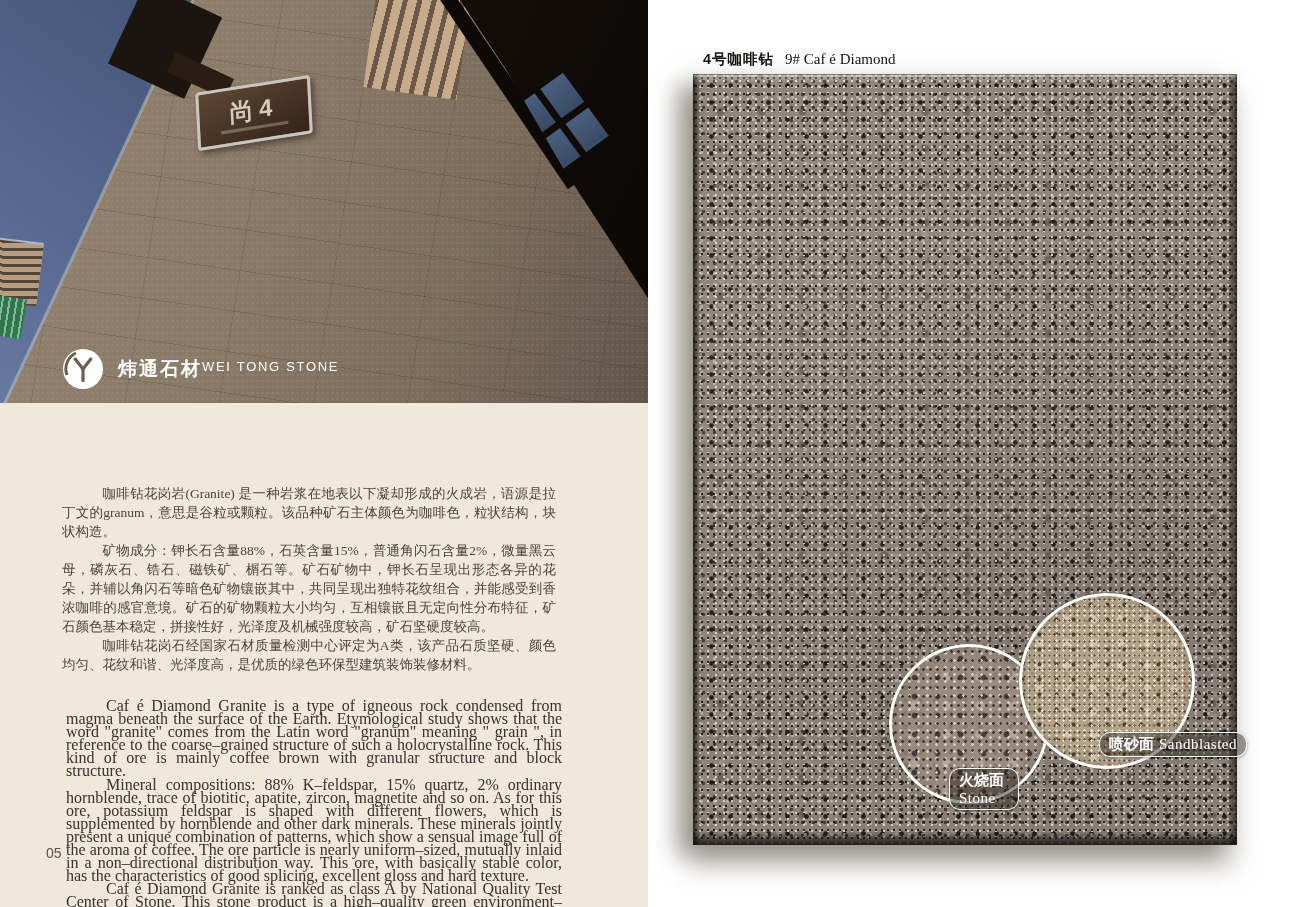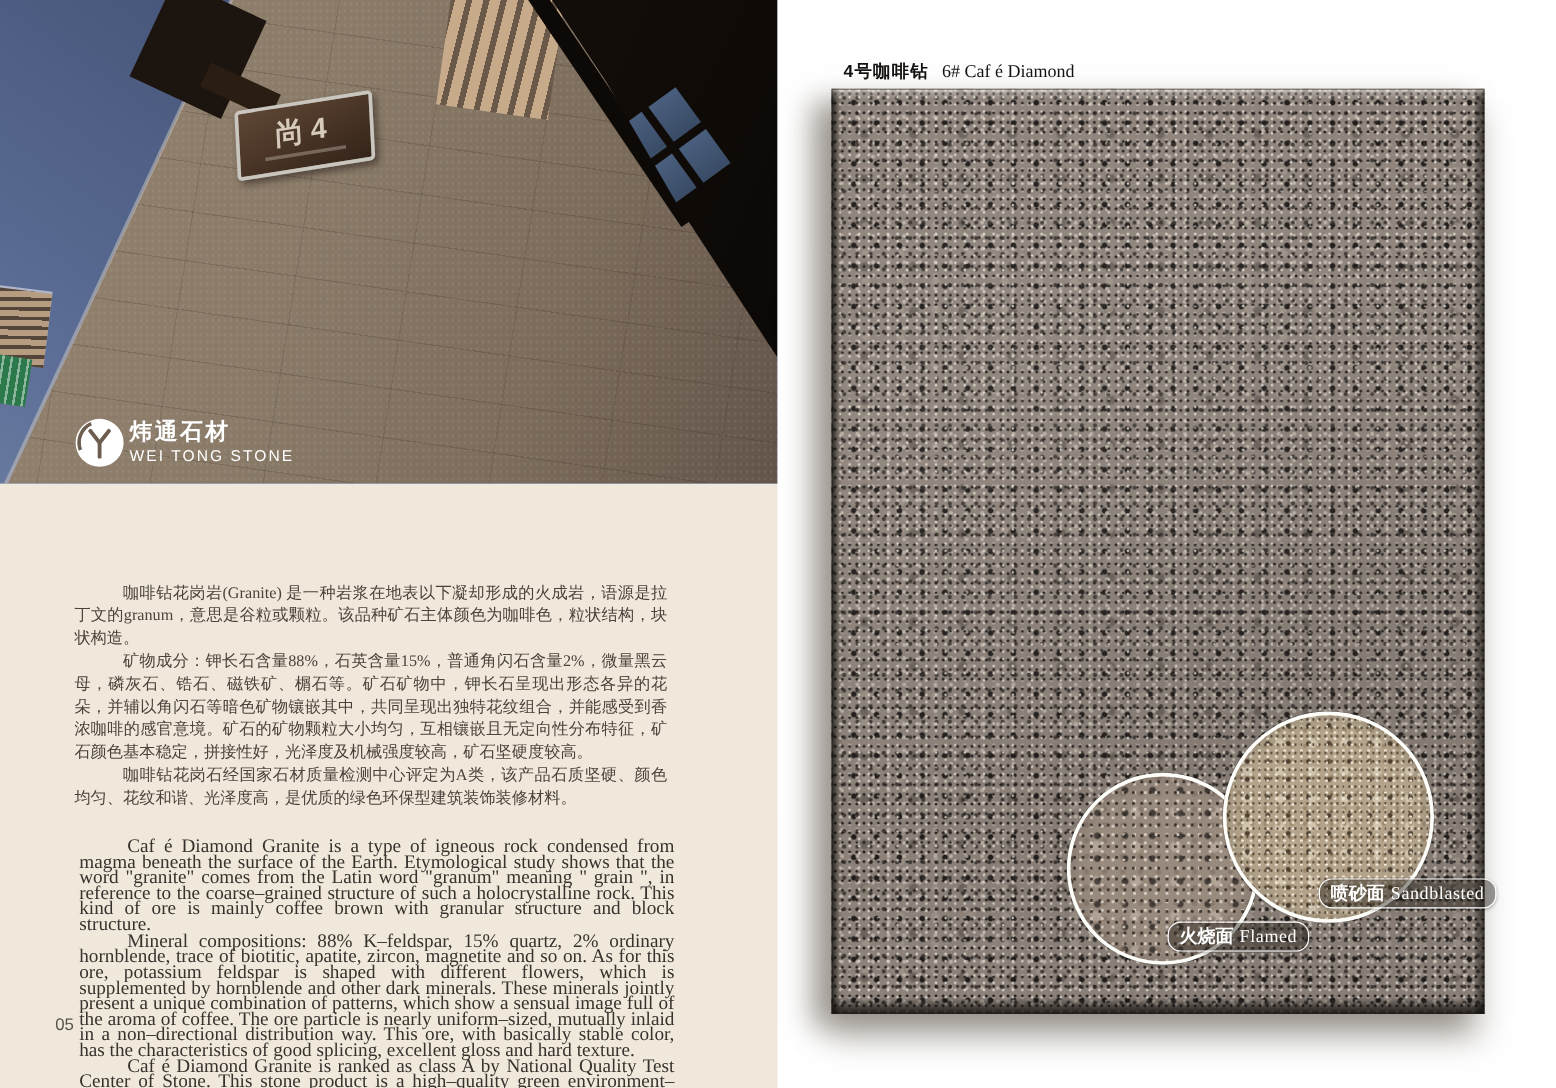--- a/index.html
+++ b/index.html
@@ -48,21 +48,21 @@
       background:linear-gradient(160deg,#5e4634,#35241a);
       border:3px solid #c9c6bf;border-radius:4px;
       box-shadow:3px 4px 6px rgba(20,12,8,.45);
       display:flex;flex-direction:column;align-items:center;justify-content:center;}
   #plaque .plaque-main{color:#d5cabb;font-size:24px;font-weight:bold;letter-spacing:6px;
       font-family:"Liberation Sans",sans-serif;line-height:1;}
   #plaque .plaque-sub{margin-top:4px;width:62%;height:3px;background:rgba(220,210,200,.35);}
 
   #logo-row{left:62px;top:348px;display:flex;align-items:center;}
   .logo-mark{width:42px;height:42px;flex:0 0 auto;}
-  .logo-names{margin-left:4px;display:flex;flex-direction:column;}
+  .logo-names{margin-left:14px;display:flex;flex-direction:row;}
   .logo-cn{color:#fff;font-size:19px;font-weight:bold;letter-spacing:2px;
       font-family:"Liberation Sans",sans-serif;line-height:1.1;}
   .logo-en{color:#fff;font-size:13px;letter-spacing:1.7px;
       font-family:"Liberation Sans",sans-serif;text-align:right;}
   .photo-title{margin-left:22px;color:#fff;font-size:27px;letter-spacing:7px;
       font-family:"Liberation Sans",sans-serif;font-weight:400;}
 
   
   #cn-block{left:62px;top:484px;width:494px;color:#4b423c;font-size:13.5px;
       line-height:19px;text-align:justify;}
@@ -130,21 +130,21 @@
         radial-gradient(circle, rgba(230,219,198,.6) 0 3px, rgba(0,0,0,0) 4.6px);
       background-size:5px 7px,7px 5px,11px 13px,17px 15px,27px 23px;
       background-position:0 0,3px 2px,5px 6px,9px 1px,4px 12px;}
 
   .sample-label{display:inline-flex;align-items:baseline;white-space:nowrap;
       padding:2px 9px;border:1.5px solid #fff;border-radius:11px;
       background:rgba(35,30,24,.45);color:#fff;font-size:15px;
       box-shadow:0 1px 3px rgba(0,0,0,.35);}
   .sample-label .lab-cn{font-family:"Liberation Sans",sans-serif;font-weight:bold;margin-right:5px;}
   .sample-label .lab-en{font-family:"Liberation Serif",serif;letter-spacing:.5px;}
-  #label-flamed{left:280px;top:694px;z-index:5;}
+  #label-flamed{left:256px;top:694px;z-index:5;flex-direction:column;}
   #label-sand{left:406px;top:658px;z-index:6;}
 </style>
 </head>
 <body>
 
 <div id="spread">
 
   <div id="left-page" class="abs">
 
     <div id="photo" class="abs">
@@ -200,33 +200,33 @@
       <p>Caf é  Diamond Granite is ranked as class A by National Quality Test Center of Stone. This stone product is a high–quality green environment–friendly construction and decoration material because of its excellent characteristics of hard texture, even color, harmonious pattern, and high gloss.</p>
     </div>
 
     <div id="page-number" class="abs">05</div>
   </div>
 
   <div id="right-page" class="abs">
 
     <div id="title-row" class="abs">
       <span class="title-cn">4号咖啡钻</span>
-      <span class="title-en">6# Caf é  Diamond</span>
+      <span class="title-en">9# Caf é  Diamond</span>
     </div>
 
     <div id="slab" class="abs">
       <div class="abs slab-face granite-polished"></div>
       <div class="abs slab-edges"></div>
 
       <div id="circle-flamed" class="abs detail-circle granite-flamed"></div>
       <div id="circle-sand" class="abs detail-circle granite-sand"></div>
 
       <div id="label-flamed" class="abs sample-label">
         <span class="lab-cn">火烧面</span>
-        <span class="lab-en">Flamed</span>
+        <span class="lab-en">Stone</span>
       </div>
       <div id="label-sand" class="abs sample-label">
         <span class="lab-cn">喷砂面</span>
         <span class="lab-en">Sandblasted</span>
       </div>
     </div>
   </div>
 
 </div>
 

